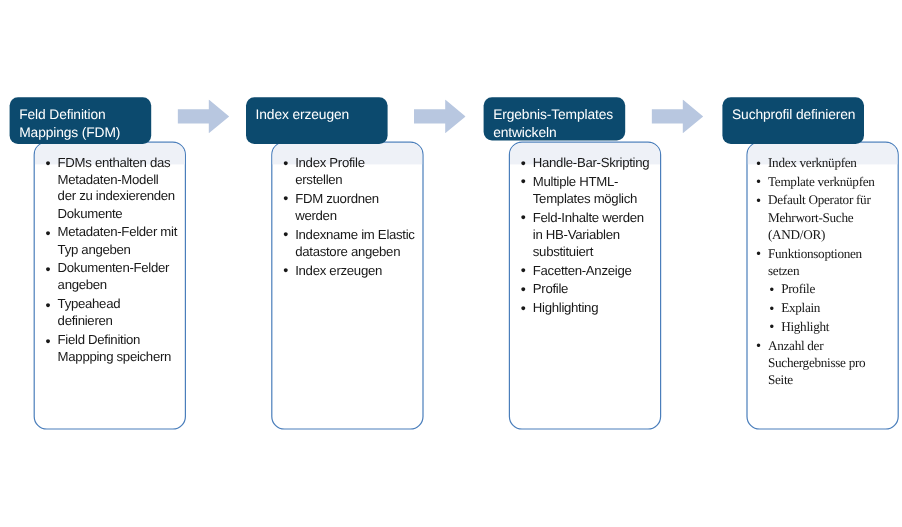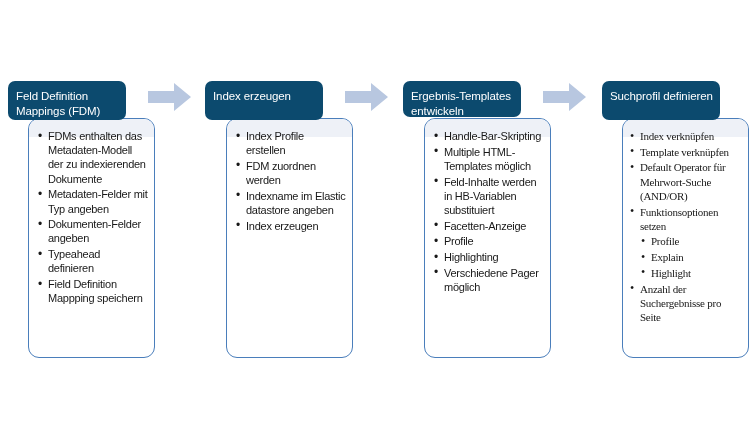--- a/index.html
+++ b/index.html
@@ -145,21 +145,20 @@
   <div class="stage">
     <div class="stage-body" style="left:424px; top:118px; width:127px; height:240px;">
       <div class="stage-body-shade"></div>
       <ul class="bullets" style="padding-left:8px;">
         <li>Handle-Bar-Skripting</li>
         <li>Multiple HTML-Templates möglich</li>
         <li>Feld-Inhalte werden in HB-Variablen substituiert</li>
         <li>Facetten-Anzeige</li>
         <li>Profile</li>
         <li>Highlighting</li>
-        <li>Verschiedene Pager möglich</li>
       </ul>
     </div>
     <div class="stage-header" style="left:403px; top:81px; width:118px; height:36px;">Ergebnis-Templates entwickeln</div>
   </div>
 
   <div class="arrow" style="left:543px; top:83px;">
     <svg width="43" height="28" viewBox="0 0 43 28">
       <polygon points="0,8 26,8 26,0 43,14 26,28 26,20 0,20" fill="#b8c7e0"></polygon>
     </svg>
   </div>

